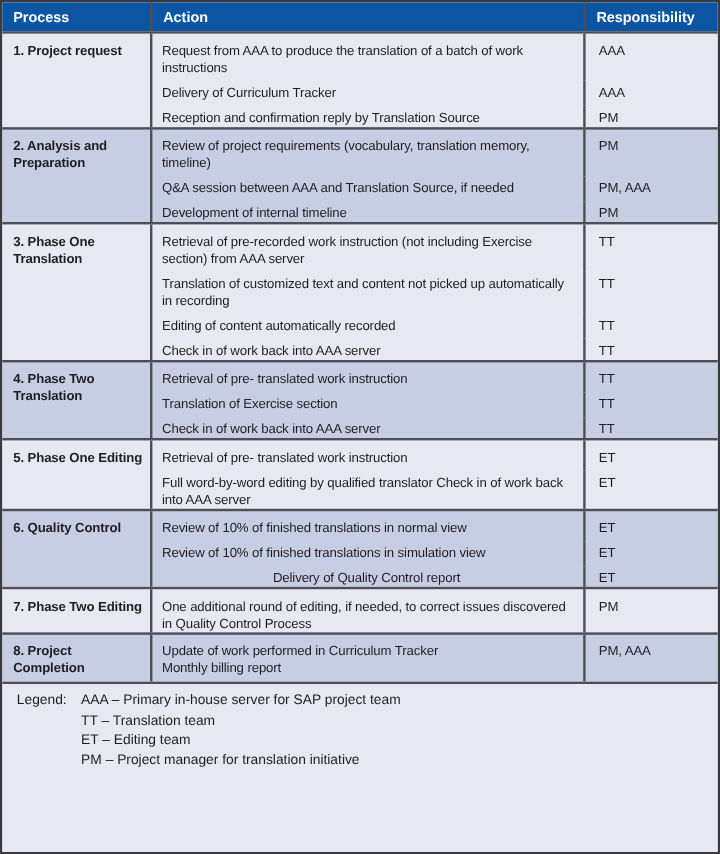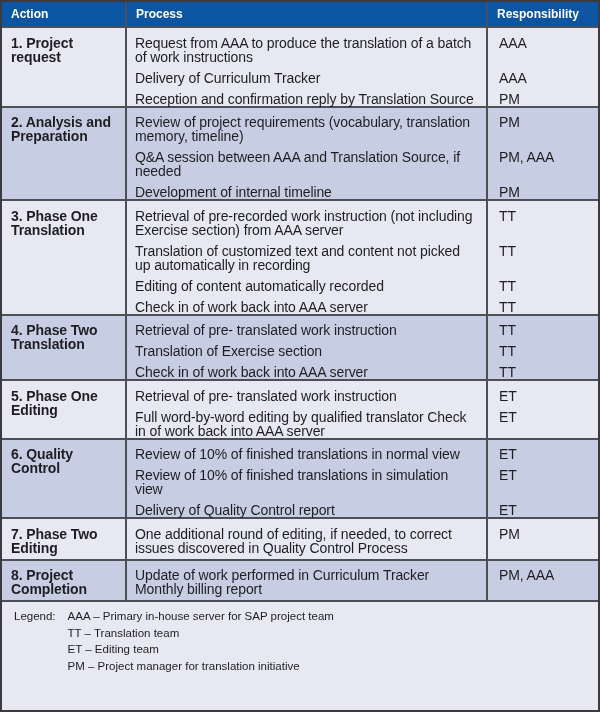--- a/index.html
+++ b/index.html
@@ -39,21 +39,21 @@
     padding: 5px 6px 5px 9px;
     border-right: 2px solid var(--border);
     line-height: 14px;
   }
   .header-cell:last-child { border-right: none; }
   .section {
     border-top: 2px solid var(--border);
   }
   .section.light { background: var(--row-light); }
   .section.dark  { background: var(--row-dark); }
-  .cell { font-size: 14px; line-height: 14px; letter-spacing: -0.1px; }
+  .cell { font-size: 11px; line-height: 14px; letter-spacing: -0.1px; }
   .process-cell {
     grid-column: 1;
     border-right: 2px solid var(--border);
     font-weight: bold;
     padding: 7.5px 6px 4px 9px;
   }
   .action-cell {
     grid-column: 2;
     border-right: 2px solid var(--border);
     padding: 3.5px 10px 3.5px 8px;
@@ -79,22 +79,22 @@
     flex: 0 0 40px;
     margin-right: 12px;
   }
   .legend-entries { display: flex; flex-direction: column; }
 </style>
 </head>
 <body>
 
 <div class="table-wrap">
   <div class="grid-row header-row">
+    <div class="header-cell">Process</div>
     <div class="header-cell">Action</div>
-    <div class="header-cell">Process</div>
     <div class="header-cell">Responsibility</div>
   </div>
 
   <div id="sections">
       <div class="grid-row section light">
         <div class="cell process-cell" style="grid-row: 1 / span 3;">1. Project request</div>
         <div class="cell action-cell first" style="grid-row: 1;">Request from AAA to produce the translation of a batch of work instructions</div>
         <div class="cell resp-cell first" style="grid-row: 1;">AAA</div>
         <div class="cell action-cell" style="grid-row: 2;">Delivery of Curriculum Tracker</div>
         <div class="cell resp-cell" style="grid-row: 2;">AAA</div>
@@ -136,21 +136,21 @@
         <div class="cell resp-cell first" style="grid-row: 1;">ET</div>
         <div class="cell action-cell last" style="grid-row: 2;">Full word-by-word editing by qualified translator Check in of work back into AAA server</div>
         <div class="cell resp-cell last" style="grid-row: 2;">ET</div>
       </div>
       <div class="grid-row section dark">
         <div class="cell process-cell" style="grid-row: 1 / span 3;">6. Quality Control</div>
         <div class="cell action-cell first" style="grid-row: 1;">Review of 10% of finished translations in normal view</div>
         <div class="cell resp-cell first" style="grid-row: 1;">ET</div>
         <div class="cell action-cell" style="grid-row: 2;">Review of 10% of finished translations in simulation view</div>
         <div class="cell resp-cell" style="grid-row: 2;">ET</div>
-        <div class="cell action-cell last" style="grid-row: 3;">Delivery of Quality Control report</div>
+        <div class="cell action-cell last" style="grid-row: 3; text-align: center;">Delivery of Quality Control report</div>
         <div class="cell resp-cell last" style="grid-row: 3;">ET</div>
       </div>
       <div class="grid-row section light">
         <div class="cell process-cell" style="grid-row: 1 / span 1;">7. Phase Two Editing</div>
         <div class="cell action-cell first last" style="grid-row: 1;">One additional round of editing, if needed, to correct issues discovered in Quality Control Process</div>
         <div class="cell resp-cell first last" style="grid-row: 1;">PM</div>
       </div>
       <div class="grid-row section dark">
         <div class="cell process-cell" style="grid-row: 1 / span 1;">8. Project Completion</div>
         <div class="cell action-cell first last" style="grid-row: 1;">Update of work performed in Curriculum Tracker

